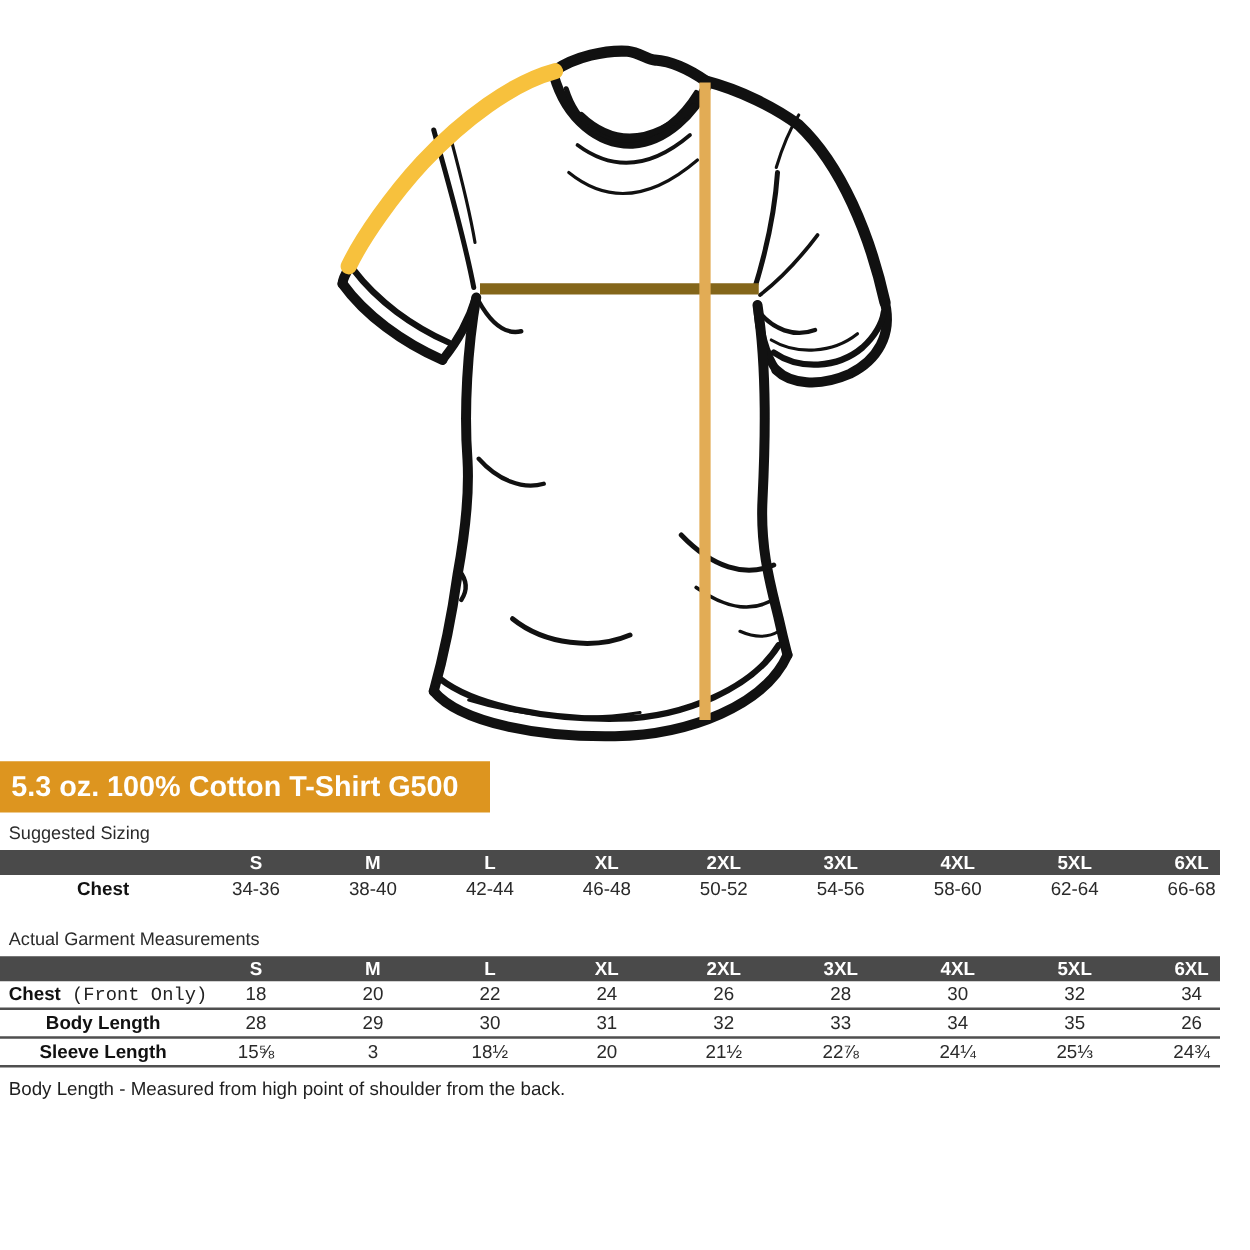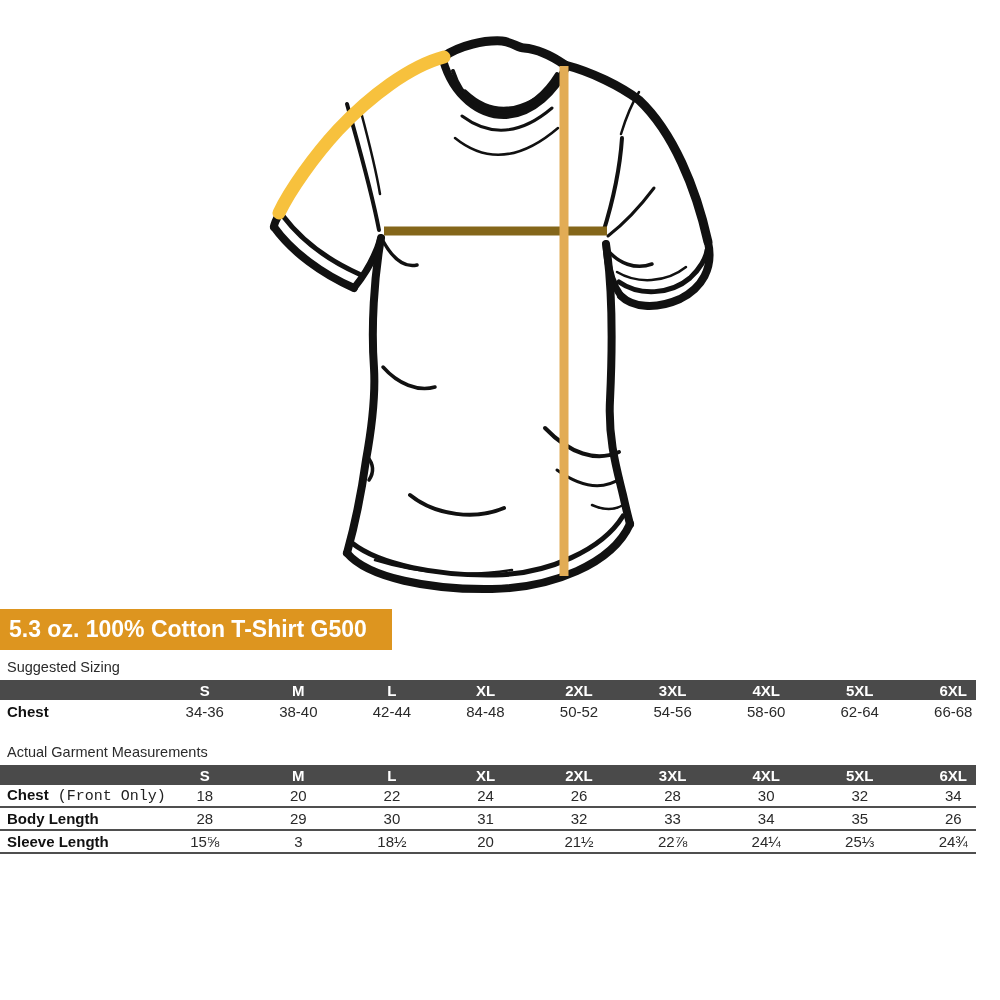--- a/index.html
+++ b/index.html
@@ -16,21 +16,21 @@
     line-height:41px;padding-left:9px;box-sizing:border-box;white-space:nowrap;
   }
   .tbl-label{position:absolute;left:7px;font-size:14.5px;color:#2b2b2b;text-align:center;}
   #suggested-label{top:659px;}
   #actual-label{top:744px;}
   .size-table{position:absolute;left:0;width:1000px;}
   #table-suggested{top:680px;}
   #table-actual{top:765px;}
   .tr{display:flex;align-items:center;}
   .th-row{background:#4A4A4A;color:#ffffff;font-weight:bold;height:20px;font-size:15px;}
-  .cell-label{width:158px;padding-left:7px;box-sizing:border-box;text-align:left;white-space:nowrap;}
+  .cell-label{width:158px;padding-left:7px;box-sizing:border-box;text-align:center;white-space:nowrap;}
   .cell{flex:1;text-align:center;}
   .data-row{height:23px;font-size:15px;color:#2a2a2a;}
   .data-row .cell-label{font-weight:bold;color:#111;font-size:15px;}
   .label-note{font-weight:normal;color:#222;font-family:Liberation Mono, monospace;}
   #table-actual .data-row{height:21px;border-bottom:2px solid #4f4f4f;}
   
   #notes{position:absolute;left:7px;top:860px;font-size:15px;color:#1f1f1f;line-height:23px;}
 </style>
 </head>
 <body>
@@ -104,21 +104,21 @@
       <div class="cell">3XL</div>
       <div class="cell">4XL</div>
       <div class="cell">5XL</div>
       <div class="cell">6XL</div>
     </div>
     <div class="tr data-row">
       <div class="cell-label"><span>Chest</span></div>
       <div class="cell">34-36</div>
       <div class="cell">38-40</div>
       <div class="cell">42-44</div>
-      <div class="cell">84-48</div>
+      <div class="cell">46-48</div>
       <div class="cell">50-52</div>
       <div class="cell">54-56</div>
       <div class="cell">58-60</div>
       <div class="cell">62-64</div>
       <div class="cell">66-68</div>
     </div>
   </div>
 
   <div id="actual-label" class="tbl-label">Actual Garment Measurements</div>
 
@@ -167,15 +167,16 @@
       <div class="cell">20</div>
       <div class="cell">21½</div>
       <div class="cell">22⅞</div>
       <div class="cell">24¼</div>
       <div class="cell">25⅓</div>
       <div class="cell">24¾</div>
     </div>
   </div>
 
   <div id="notes">
+    <div>Body Length - Measured from high point of shoulder from the back.</div>
   </div>
 
 </div>
 
 </body></html>

